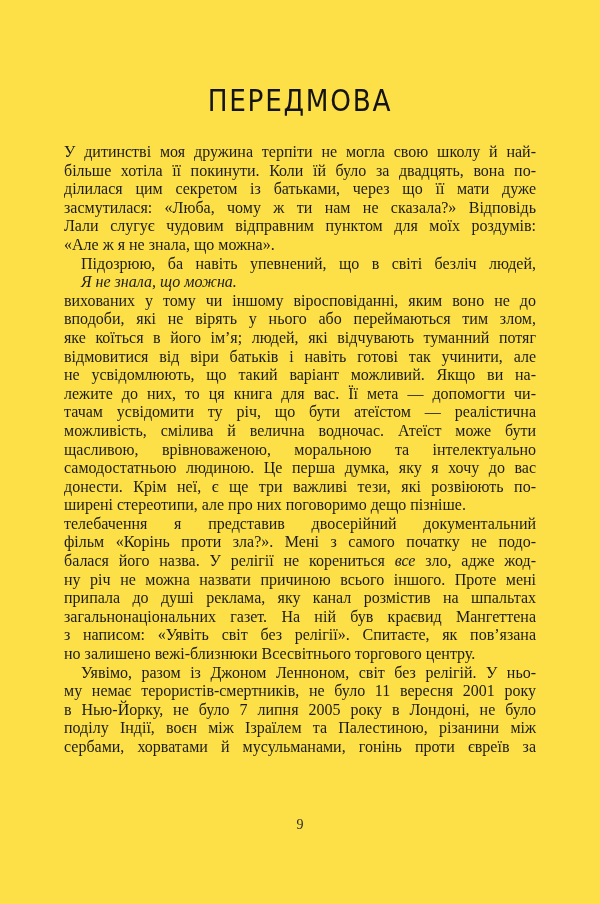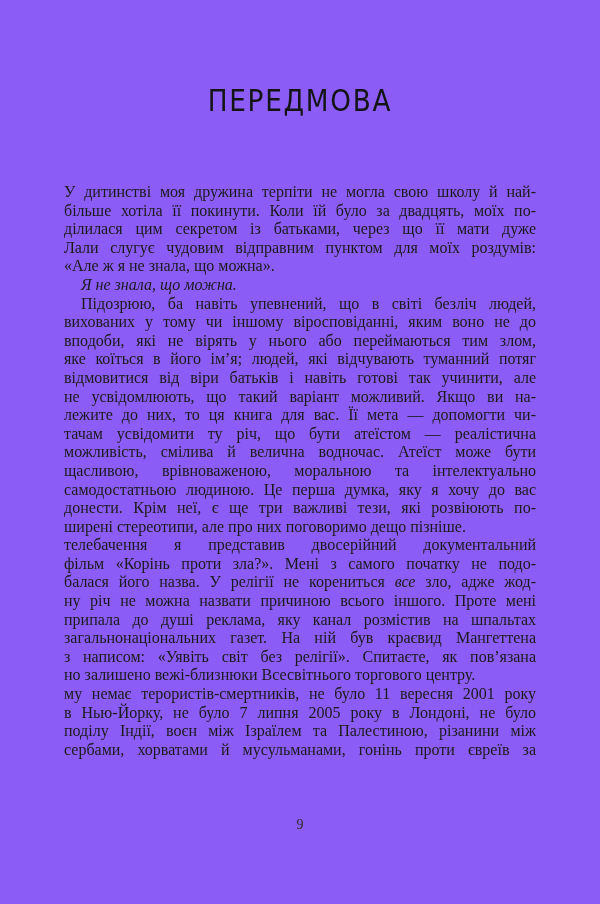--- a/index.html
+++ b/index.html
@@ -1,20 +1,20 @@
 <!DOCTYPE html>
 <html lang="uk"><head>
 <meta charset="utf-8">
 <style>
   html, body { margin: 0; padding: 0; background: #ffffff; }
   .book-page {
     position: relative;
     width: 600px;
     height: 904px;
-    background: #8b5cf6;
+    background: #fde047;
     color: #1b1b1b;
     font-family: "Liberation Serif", serif;
     overflow: hidden;
   }
   .chapter-title {
     position: absolute;
     top: 82px;
     left: 0;
     width: 100%;
     text-align: center;
@@ -25,21 +25,20 @@
     color: #141414;
     transform: scaleX(0.85);
     transform-origin: 50% 50%;
     white-space: nowrap;
   }
   .text-block {
     position: absolute;
     top: 143px;
     left: 64px;
     width: 472px;
-    margin-top: 40px;
   }
   .line {
     font-size: 16px;
     line-height: 18.6px;
     height: 18.6px;
     text-align: justify;
     text-align-last: justify;
     overflow: visible;
   }
   .line.last { text-align-last: left; }
@@ -56,46 +55,48 @@
   }
 </style>
 </head>
 <body>
 
 <div class="book-page">
   <div class="chapter-title">ПЕРЕДМОВА</div>
 
   <div class="text-block">
       <div class="line"><span>У дитинстві моя дружина терпіти не могла свою школу й най-</span></div>
-      <div class="line"><span>більше хотіла її покинути. Коли їй було за двадцять, моїх по-</span></div>
+      <div class="line"><span>більше хотіла її покинути. Коли їй було за двадцять, вона по-</span></div>
       <div class="line"><span>ділилася цим секретом із батьками, через що її мати дуже</span></div>
+      <div class="line"><span>засмутилася: «Люба, чому ж ти нам не сказала?» Відповідь</span></div>
       <div class="line"><span>Лали слугує чудовим відправним пунктом для моїх роздумів:</span></div>
       <div class="line last"><span>«Але ж я не знала, що можна».</span></div>
+      <div class="line indent"><span>Підозрюю, ба навіть упевнений, що в світі безліч людей,</span></div>
       <div class="line indent last italic"><span>Я не знала, що можна.</span></div>
-      <div class="line indent"><span>Підозрюю, ба навіть упевнений, що в світі безліч людей,</span></div>
       <div class="line"><span>вихованих у тому чи іншому віросповіданні, яким воно не до</span></div>
       <div class="line"><span>вподоби, які не вірять у нього або переймаються тим злом,</span></div>
       <div class="line"><span>яке коїться в його ім’я; людей, які відчувають туманний потяг</span></div>
       <div class="line"><span>відмовитися від віри батьків і навіть готові так учинити, але</span></div>
       <div class="line"><span>не усвідомлюють, що такий варіант можливий. Якщо ви на-</span></div>
       <div class="line"><span>лежите до них, то ця книга для вас. Її мета — допомогти чи-</span></div>
       <div class="line"><span>тачам усвідомити ту річ, що бути атеїстом — реалістична</span></div>
       <div class="line"><span>можливість, смілива й велична водночас. Атеїст може бути</span></div>
       <div class="line"><span>щасливою, врівноваженою, моральною та інтелектуально</span></div>
       <div class="line"><span>самодостатньою людиною. Це перша думка, яку я хочу до вас</span></div>
       <div class="line"><span>донести. Крім неї, є ще три важливі тези, які розвіюють по-</span></div>
       <div class="line last"><span>ширені стереотипи, але про них поговоримо дещо пізніше.</span></div>
       <div class="line"><span>телебачення я представив двосерійний документальний</span></div>
       <div class="line"><span>фільм «Корінь проти зла?». Мені з самого початку не подо-</span></div>
       <div class="line"><span>балася його назва. У релігії не корениться </span><span class="it">все</span><span> зло, адже жод-</span></div>
       <div class="line"><span>ну річ не можна назвати причиною всього іншого. Проте мені</span></div>
       <div class="line"><span>припала до душі реклама, яку канал розмістив на шпальтах</span></div>
       <div class="line"><span>загальнонаціональних газет. На ній був краєвид Мангеттена</span></div>
       <div class="line"><span>з написом: «Уявіть світ без релігії». Спитаєте, як пов’язана</span></div>
       <div class="line last"><span>но залишено вежі-близнюки Всесвітнього торгового центру.</span></div>
+      <div class="line indent"><span>Уявімо, разом із Джоном Ленноном, світ без релігій. У ньо-</span></div>
       <div class="line"><span>му немає терористів-смертників, не було 11 вересня 2001 року</span></div>
       <div class="line"><span>в Нью-Йорку, не було 7 липня 2005 року в Лондоні, не було</span></div>
       <div class="line"><span>поділу Індії, воєн між Ізраїлем та Палестиною, різанини між</span></div>
       <div class="line"><span>сербами, хорватами й мусульманами, гонінь проти євреїв за</span></div>
     </div>
 
   <div class="page-number">9</div>
 </div>
 
 </body></html>

